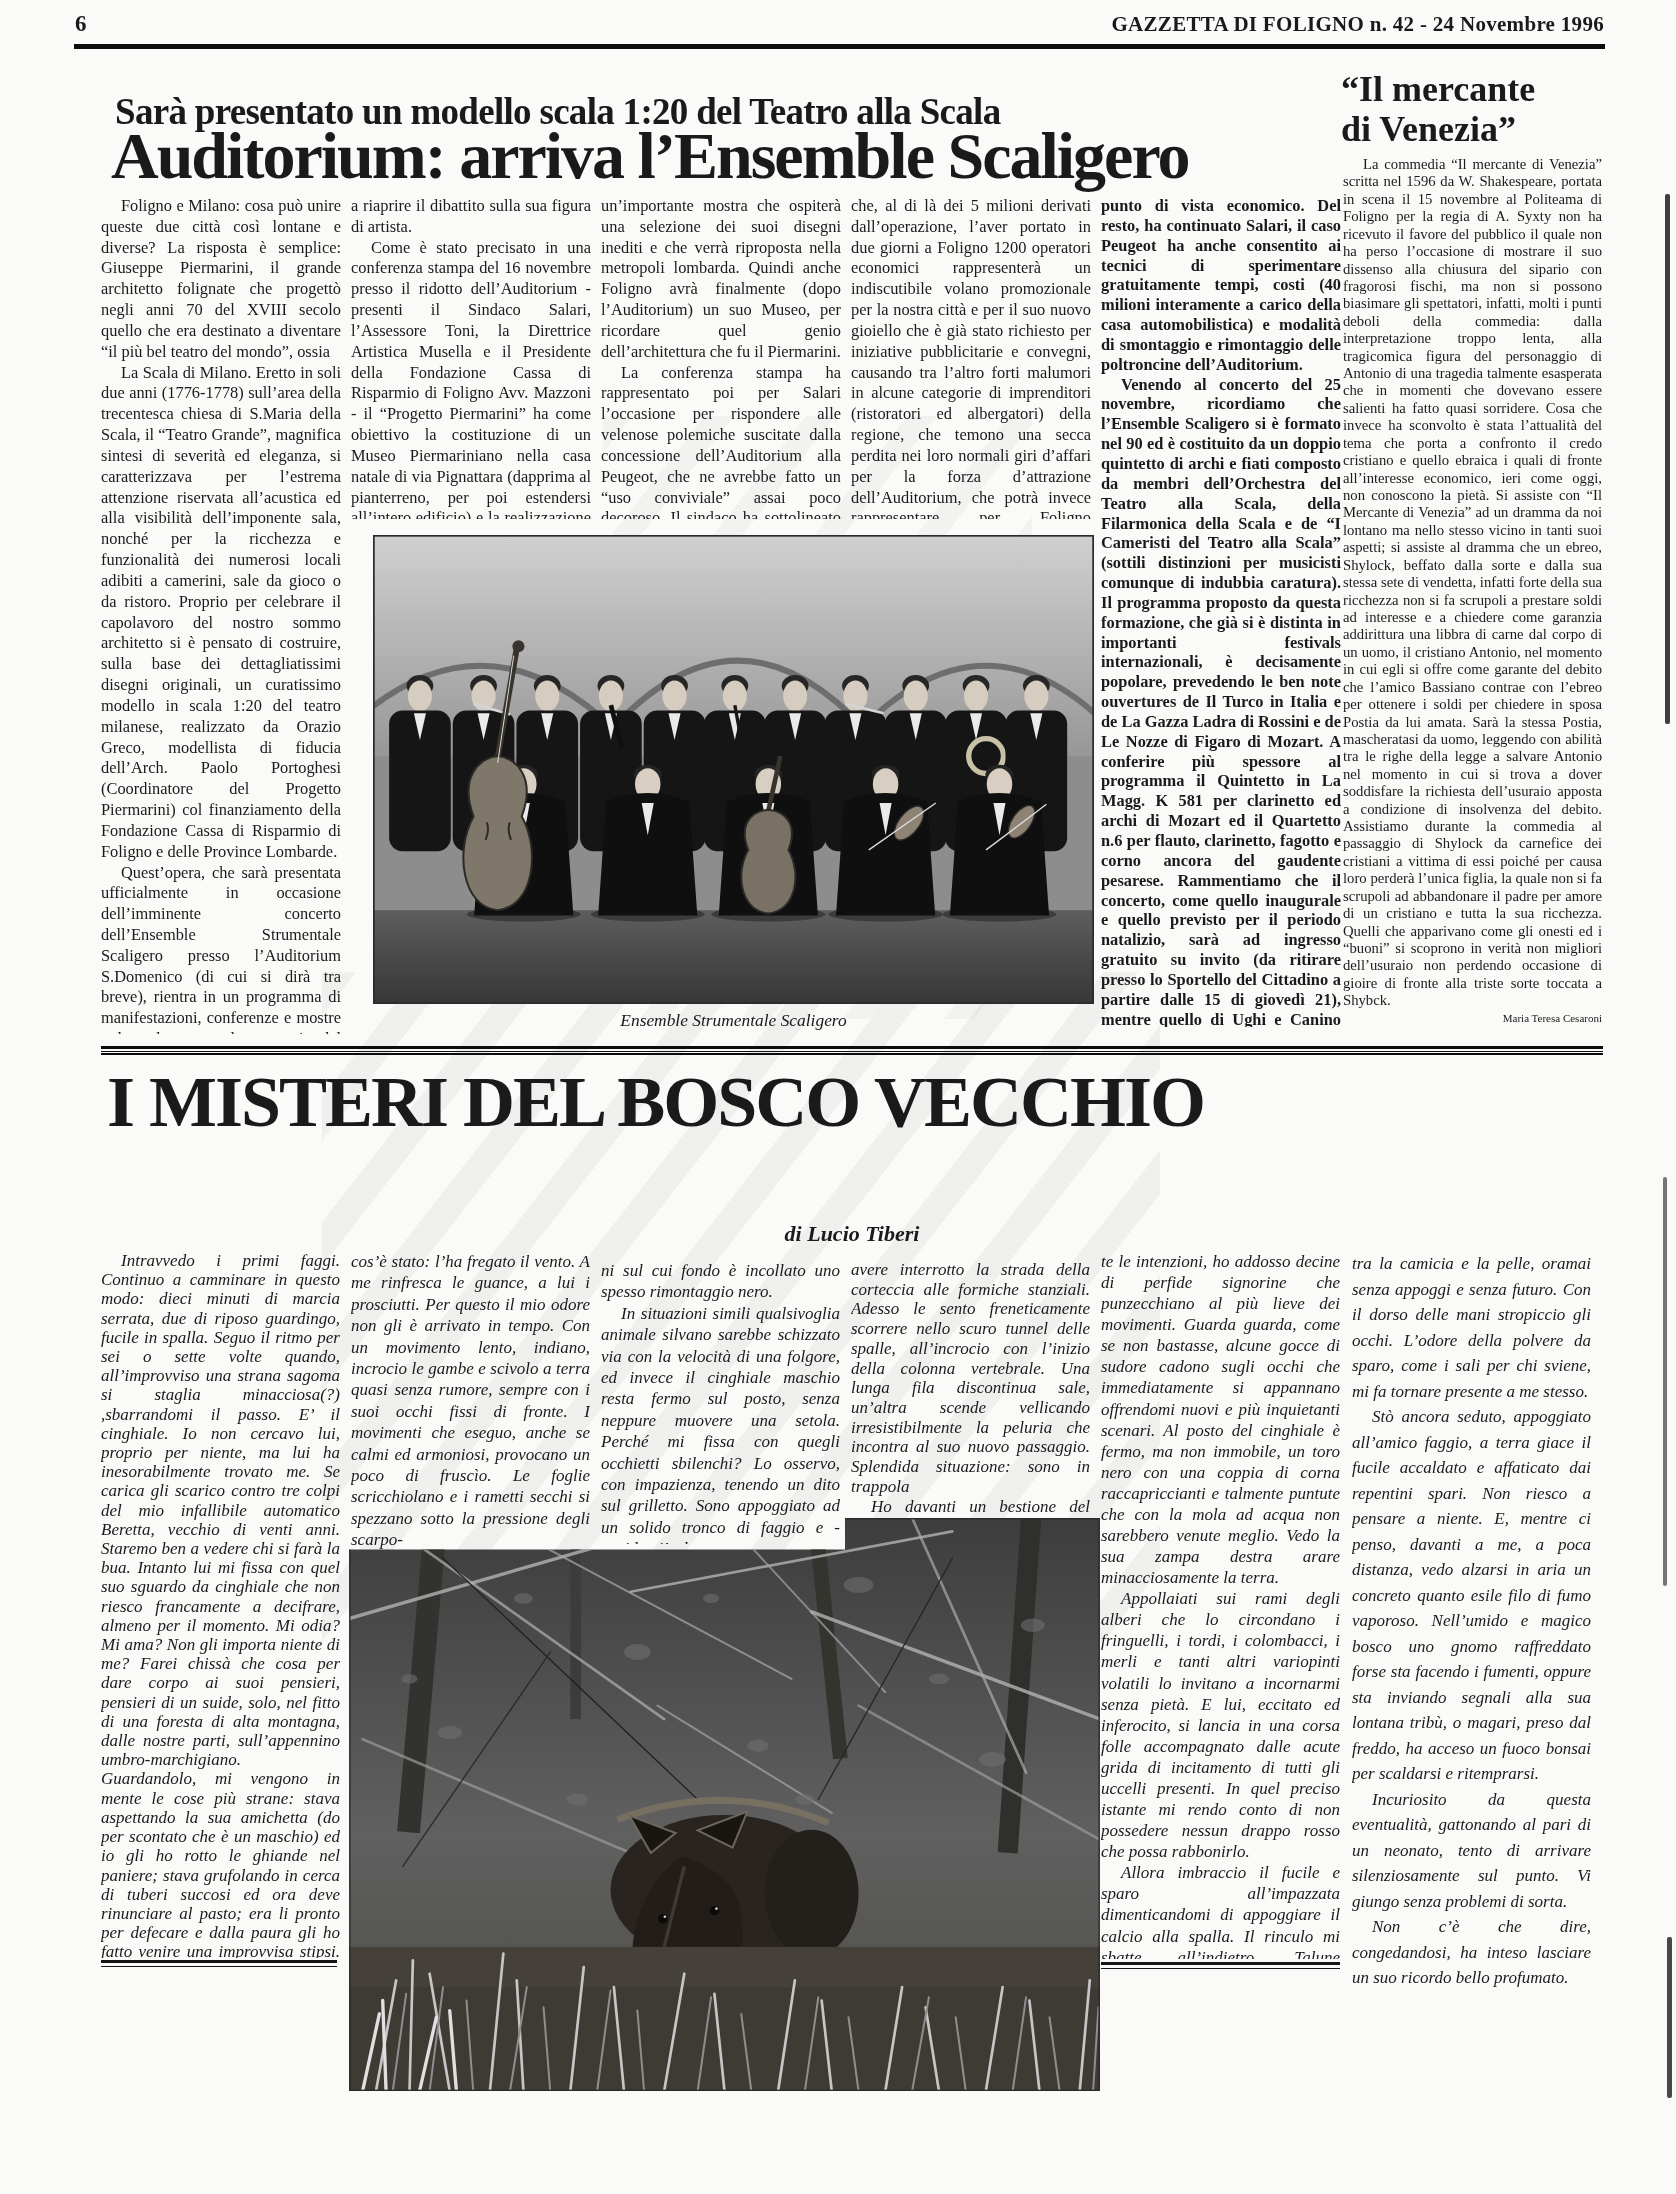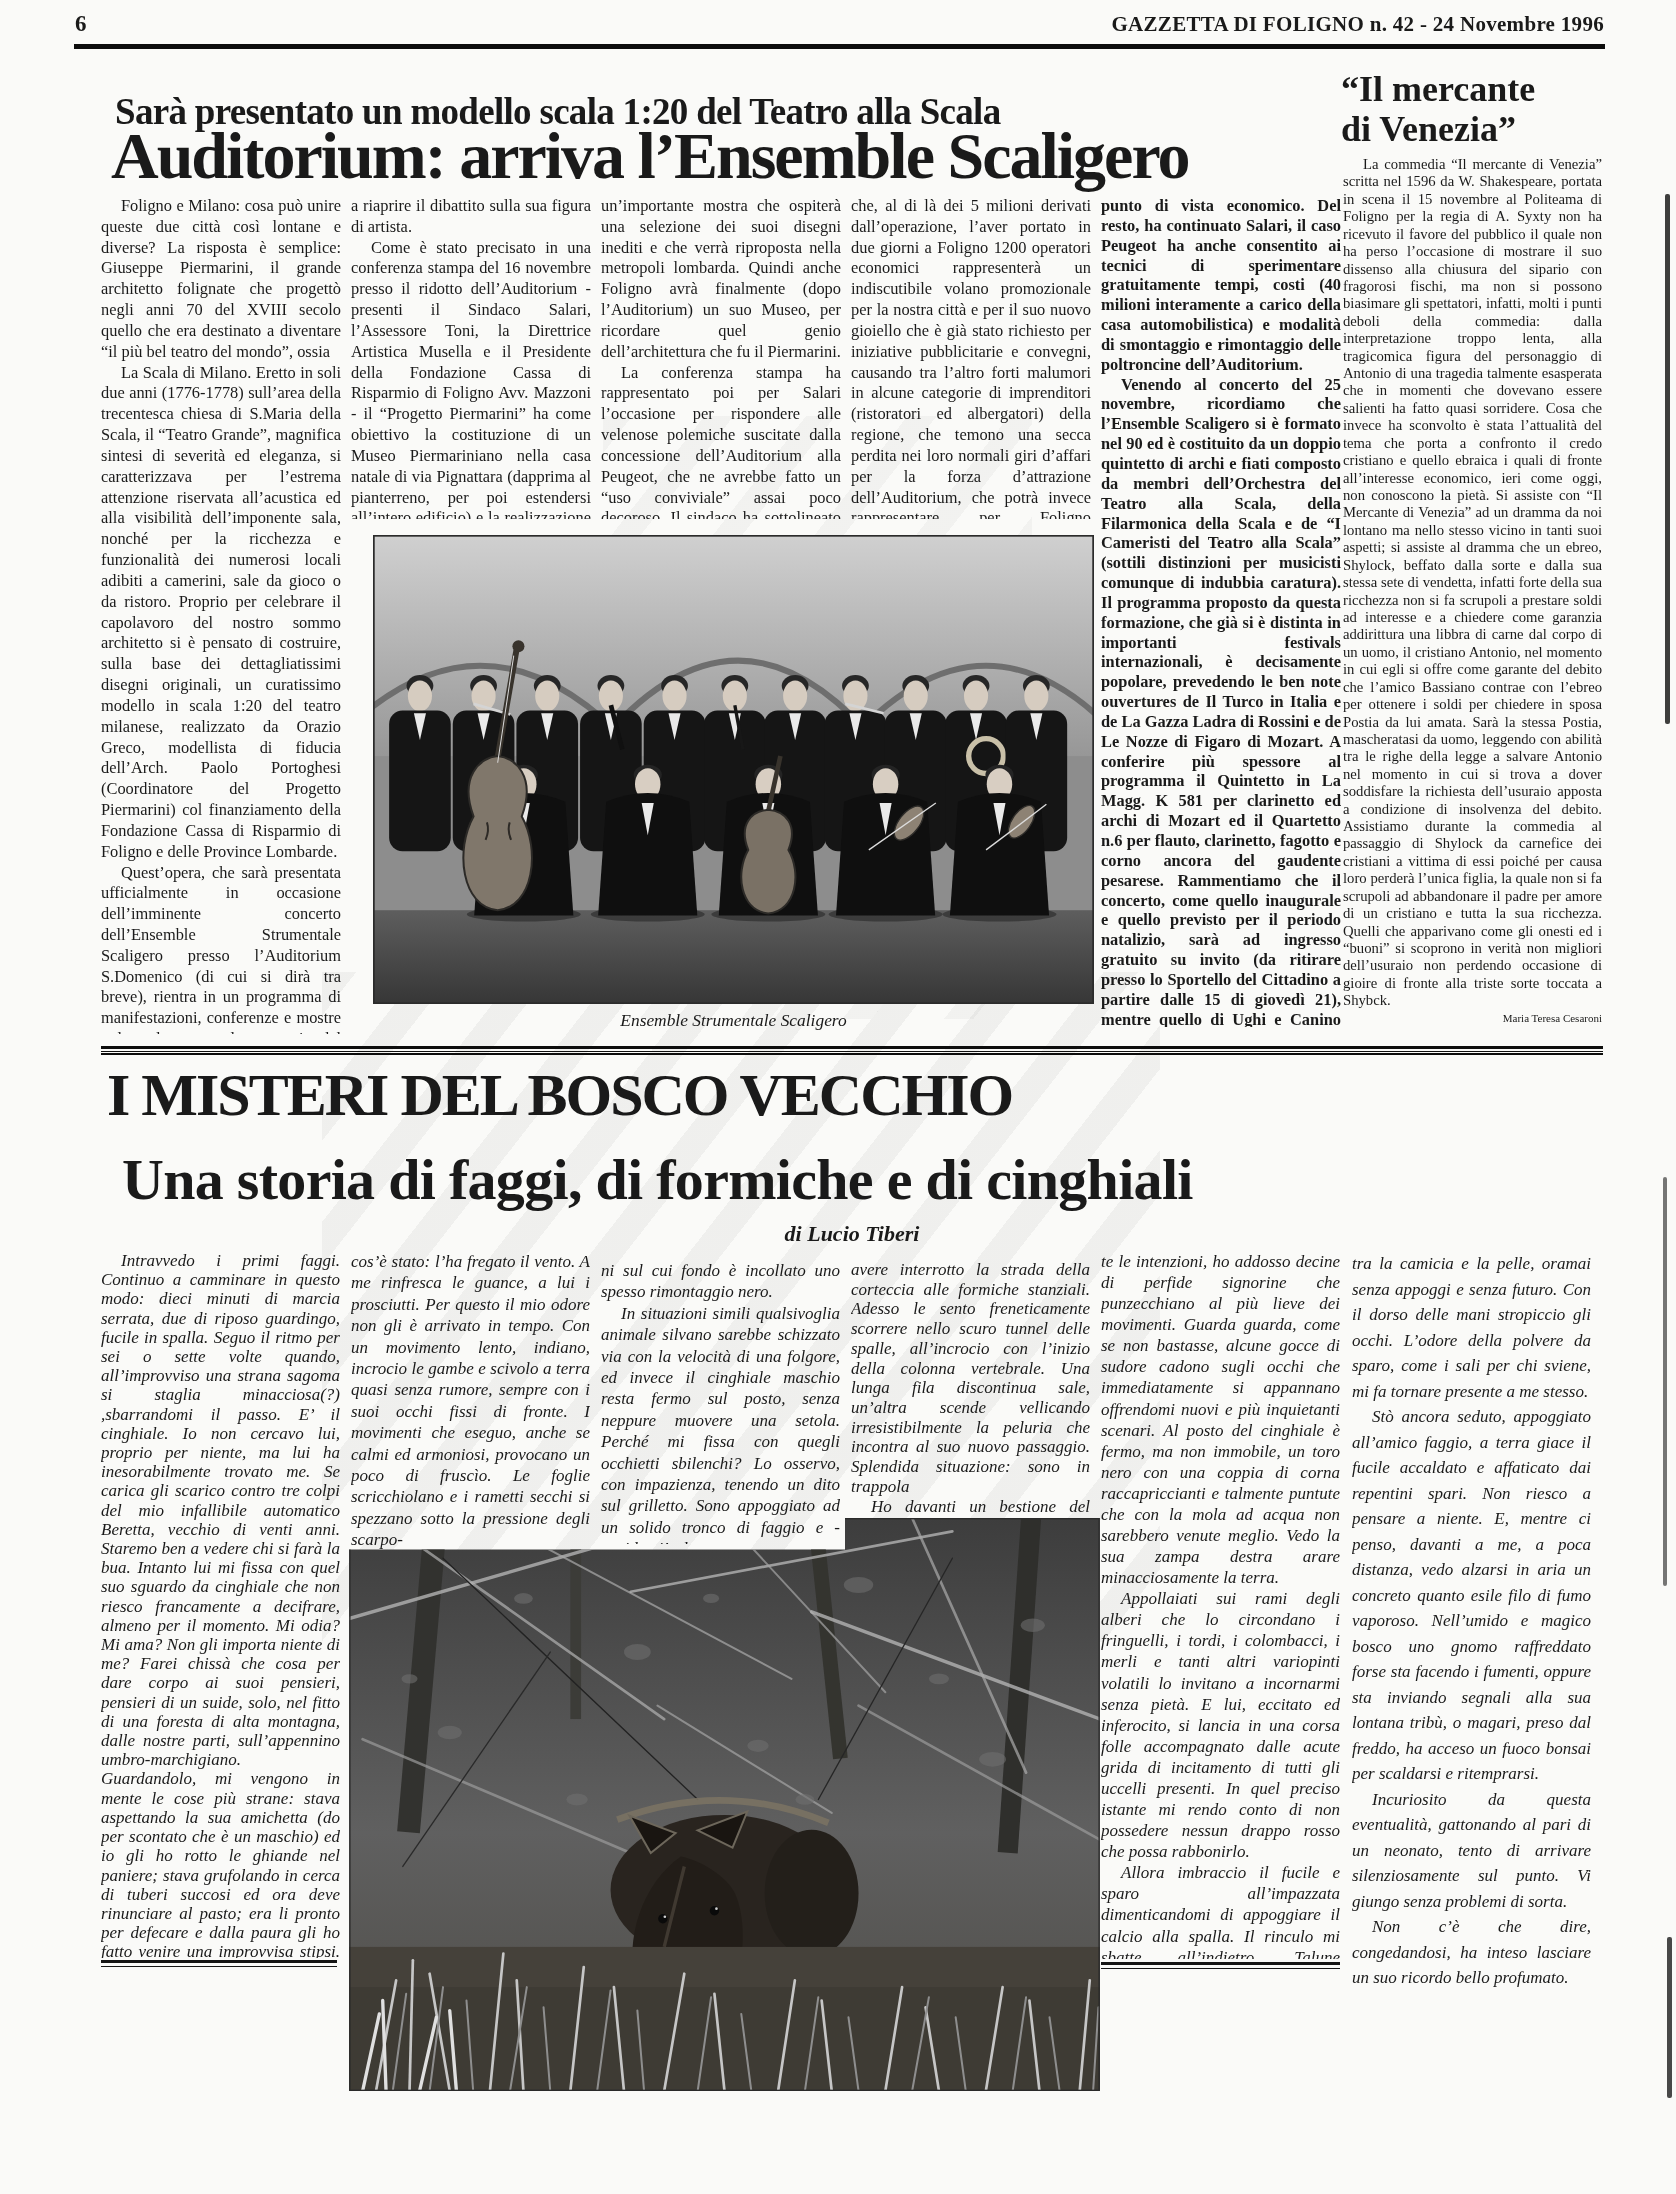--- a/index.html
+++ b/index.html
@@ -4,21 +4,21 @@
 <style>
   html,body{margin:0;padding:0;background:#e8e8e6;}
   .page{position:relative;width:1676px;height:2194px;background:#fafaf8;
         font-family:"Liberation Serif",serif;color:#1a1a1a;overflow:hidden;}
   .abs{position:absolute;}
   .pagenum{font-size:23px;font-weight:bold;}
   .masthead{font-size:21px;font-weight:bold;letter-spacing:0.3px;white-space:nowrap;}
   .toprule{background:#0d0d0d;}
   .kicker{font-size:37px;font-weight:bold;white-space:nowrap;letter-spacing:-0.7px;margin-top:23px;}
   .headline1{font-size:66px;font-weight:bold;white-space:nowrap;letter-spacing:-2px;}
-  .headline2{font-size:60px;font-weight:bold;white-space:nowrap;letter-spacing:-2px;}
+  .headline2{font-size:72px;font-weight:bold;white-space:nowrap;letter-spacing:-2px;}
   .subhead2{font-size:58px;font-weight:bold;white-space:nowrap;letter-spacing:-0.7px;}
   .byline{font-size:22px;font-weight:bold;font-style:italic;text-align:center;}
   .sidehead{font-size:36px;font-weight:bold;text-align:left;line-height:1.1;}
   .col{text-align:justify;overflow:hidden;}
   .col p{margin:0;text-indent:20px;}
   .col.cont p:first-child{text-indent:0;}
   .a1{font-size:16.4px;line-height:1.27;}
   .a1.tight{line-height:1.21;font-weight:bold;}
   .side{font-size:14.7px;line-height:1.185;}
   .a2{font-size:17px;font-style:italic;line-height:1.26;}
@@ -238,21 +238,20 @@
         <line x1="915" y1="470" x2="1005" y2="402" stroke="#dcdcdc" stroke-width="2"></line>
       </g>
       <rect x="1" y="1" width="1074" height="698" fill="none" stroke="#2b2b2b" stroke-width="3"></rect>
     </svg>
   </div>
   <div class="abs caption" style="left:373px;top:1010px;width:721px;">Ensemble Strumentale Scaligero</div>
 
   <div class="abs divider" style="left:101px;top:1046px;width:1502px;height:8.7px;"></div>
 
   <div class="abs headline2" style="left:107px;top:1061px;">I MISTERI DEL BOSCO VECCHIO</div>
-  <div class="abs subhead2" style="left:122px;top:1146px;">Una storia di faggi, di formiche e di cinghiali</div>
   <div class="abs byline" style="left:101px;top:1221px;width:1502px;">di Lucio Tiberi</div>
 
   <div class="abs col a2 lh1" style="left:101px;top:1251px;width:239px;height:707px;">
       <p>Intravvedo i primi faggi. Continuo a camminare in questo modo: dieci minuti di marcia serrata, due di riposo guardingo, fucile in spalla. Seguo il ritmo per sei o sette volte quando, all’improvviso una strana sagoma si staglia minacciosa(?) ,sbarrandomi il passo. E’ il cinghiale. Io non cercavo lui, proprio per niente, ma lui ha inesorabilmente trovato me. Se carica gli scarico contro tre colpi del mio infallibile automatico Beretta, vecchio di venti anni. Staremo ben a vedere chi si farà la bua. Intanto lui mi fissa con quel suo sguardo da cinghiale che non riesco francamente a decifrare, almeno per il momento. Mi odia? Mi ama? Non gli importa niente di me? Farei chissà che cosa per dare corpo ai suoi pensieri, pensieri di un suide, solo, nel fitto di una foresta di alta montagna, dalle nostre parti, sull’appennino umbro-marchigiano. Guardandolo, mi vengono in mente le cose più strane: stava aspettando la sua amichetta (do per scontato che è un maschio) ed io gli ho rotto le ghiande nel paniere; stava grufolando in cerca di tuberi succosi ed ora deve rinunciare al pasto; era li pronto per defecare e dalla paura gli ho fatto venire una improvvisa stipsi. Tra di noi ci sono, ad occhio e croce, dieci metri, molto pochi per il suo acutissimo olfatto. Ecco</p>
     </div>
   <div class="abs col a2 cont" style="left:351px;top:1251px;width:239px;height:298px;">
       <p>cos’è stato: l’ha fregato il vento. A me rinfresca le guance, a lui i prosciutti. Per questo il mio odore non gli è arrivato in tempo. Con un movimento lento, indiano, incrocio le gambe e scivolo a terra quasi senza rumore, sempre con i suoi occhi fissi di fronte. I movimenti che eseguo, anche se calmi ed armoniosi, provocano un poco di fruscìo. Le foglie scricchiolano e i rametti secchi si spezzano sotto la pressione degli scarpo-</p>
     </div>
   <div class="abs col a2 cont" style="left:601px;top:1260px;width:239px;height:284px;">
       <p>ni sul cui fondo è incollato uno spesso rimontaggio nero.</p>

